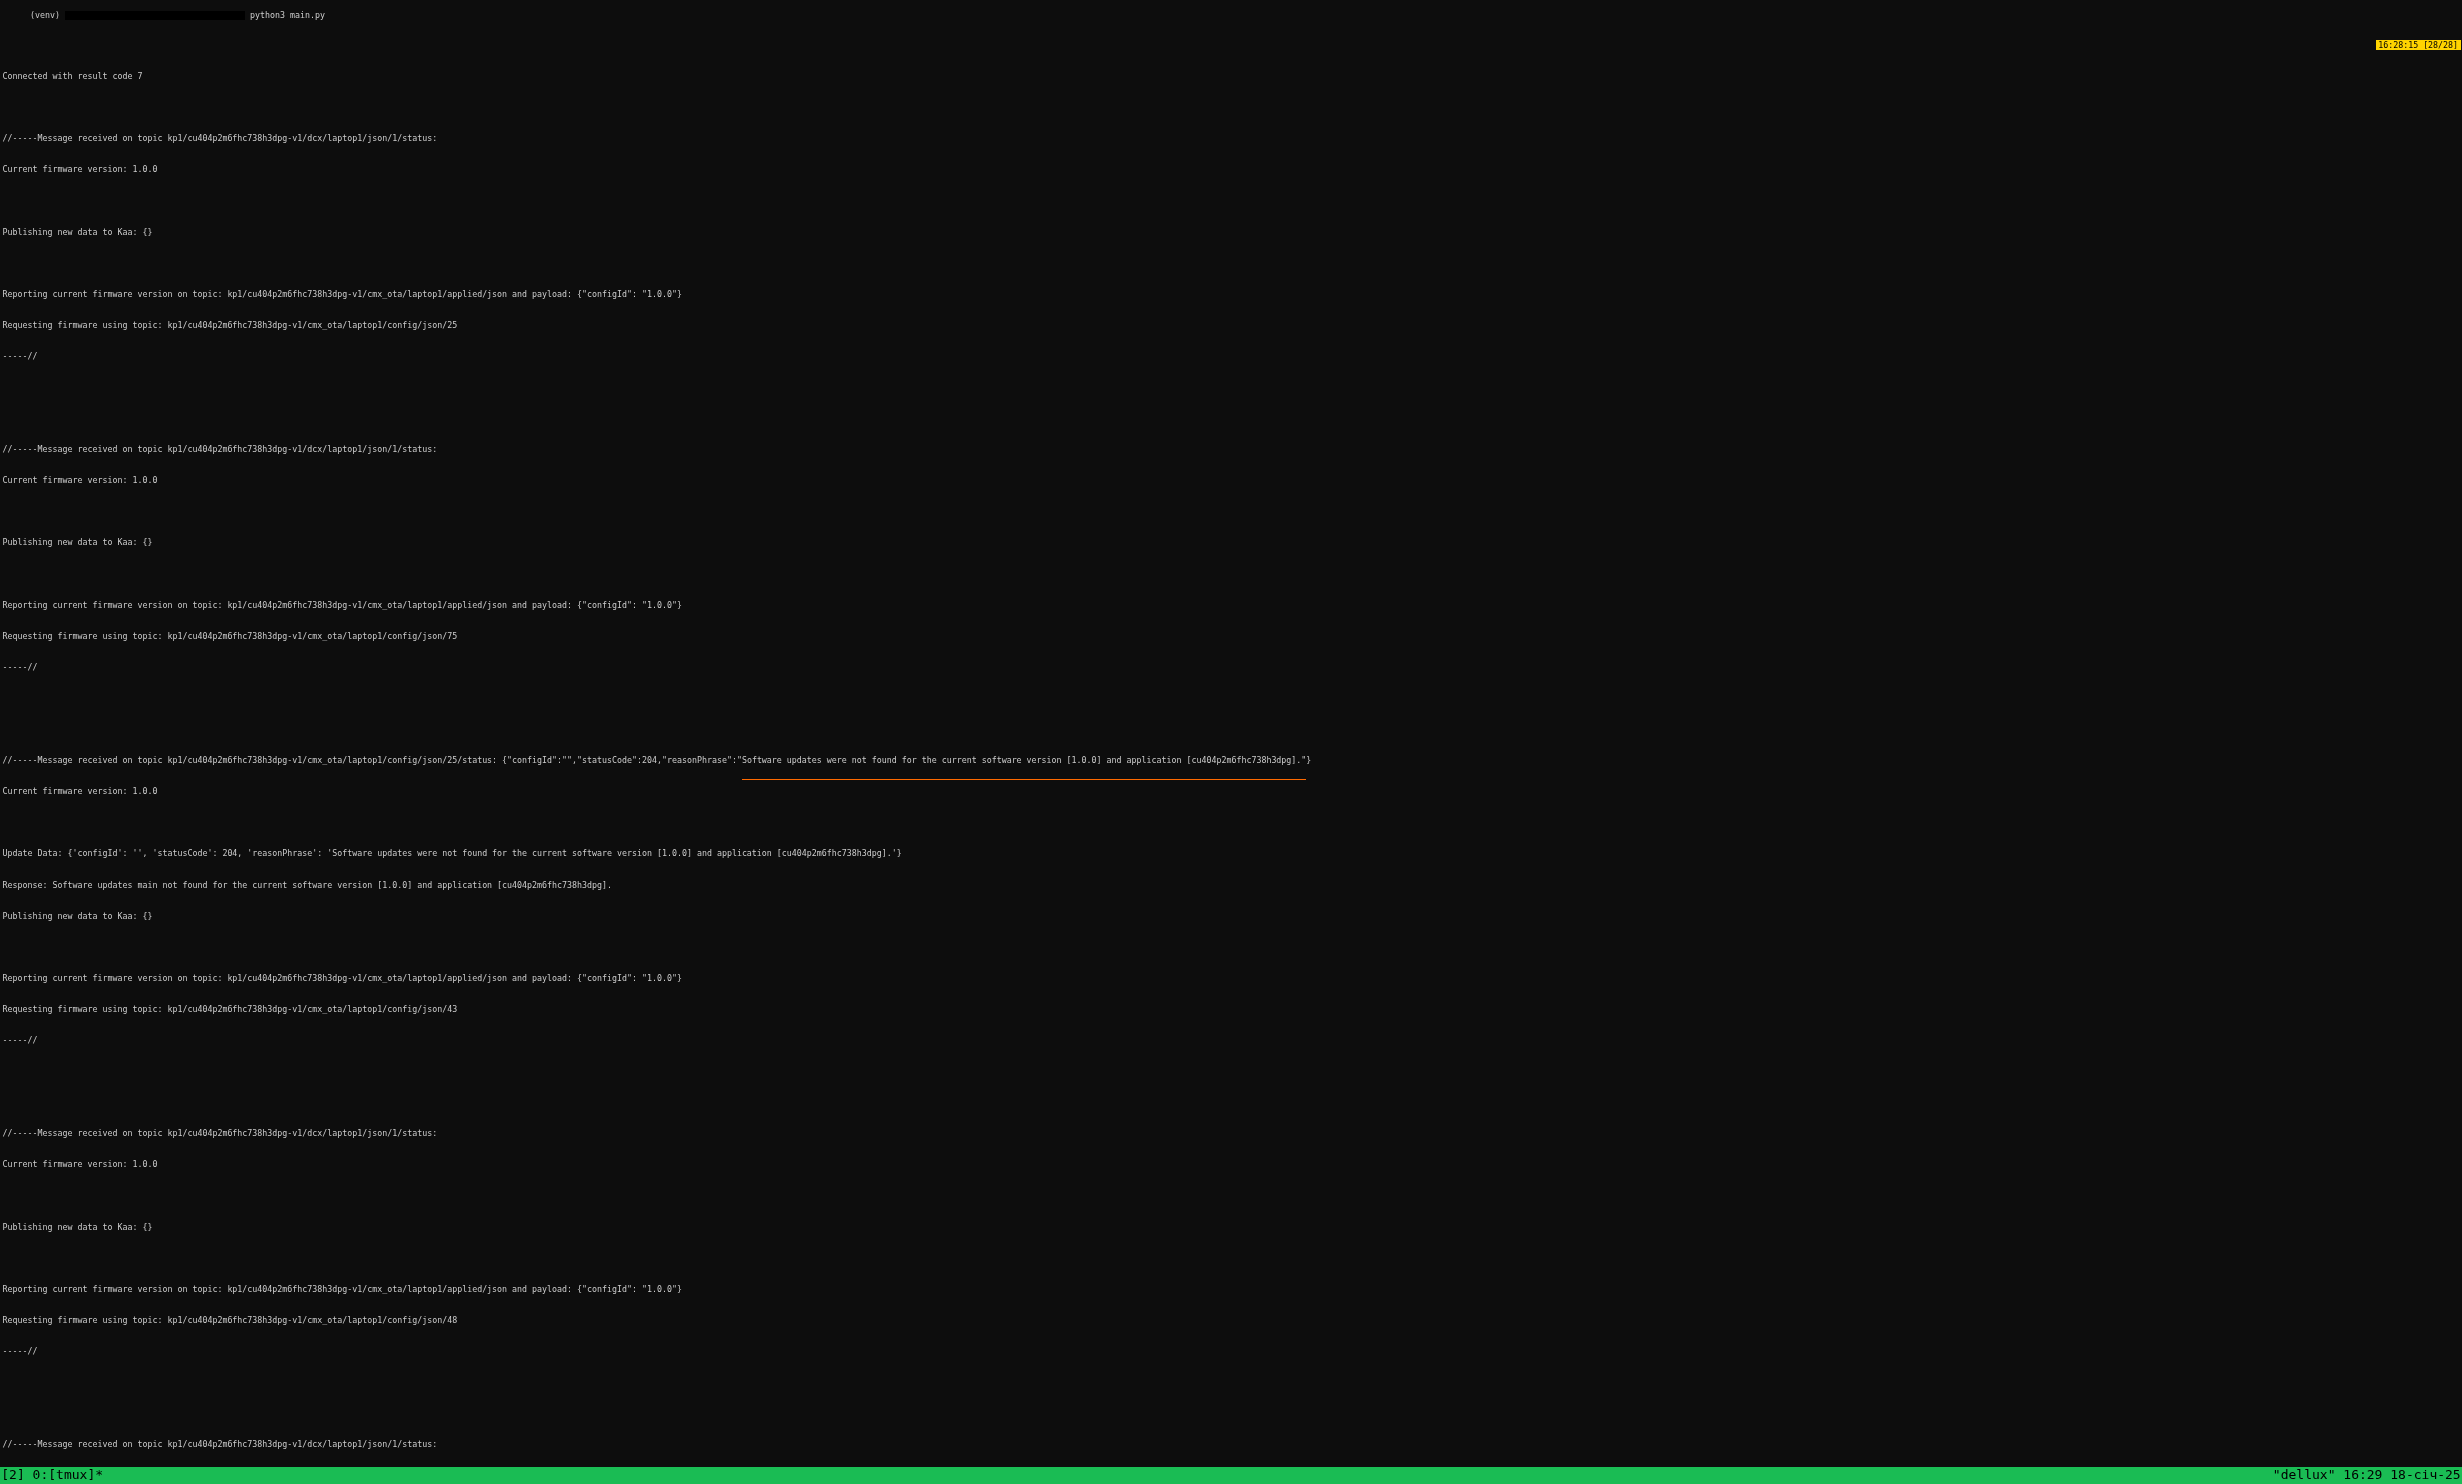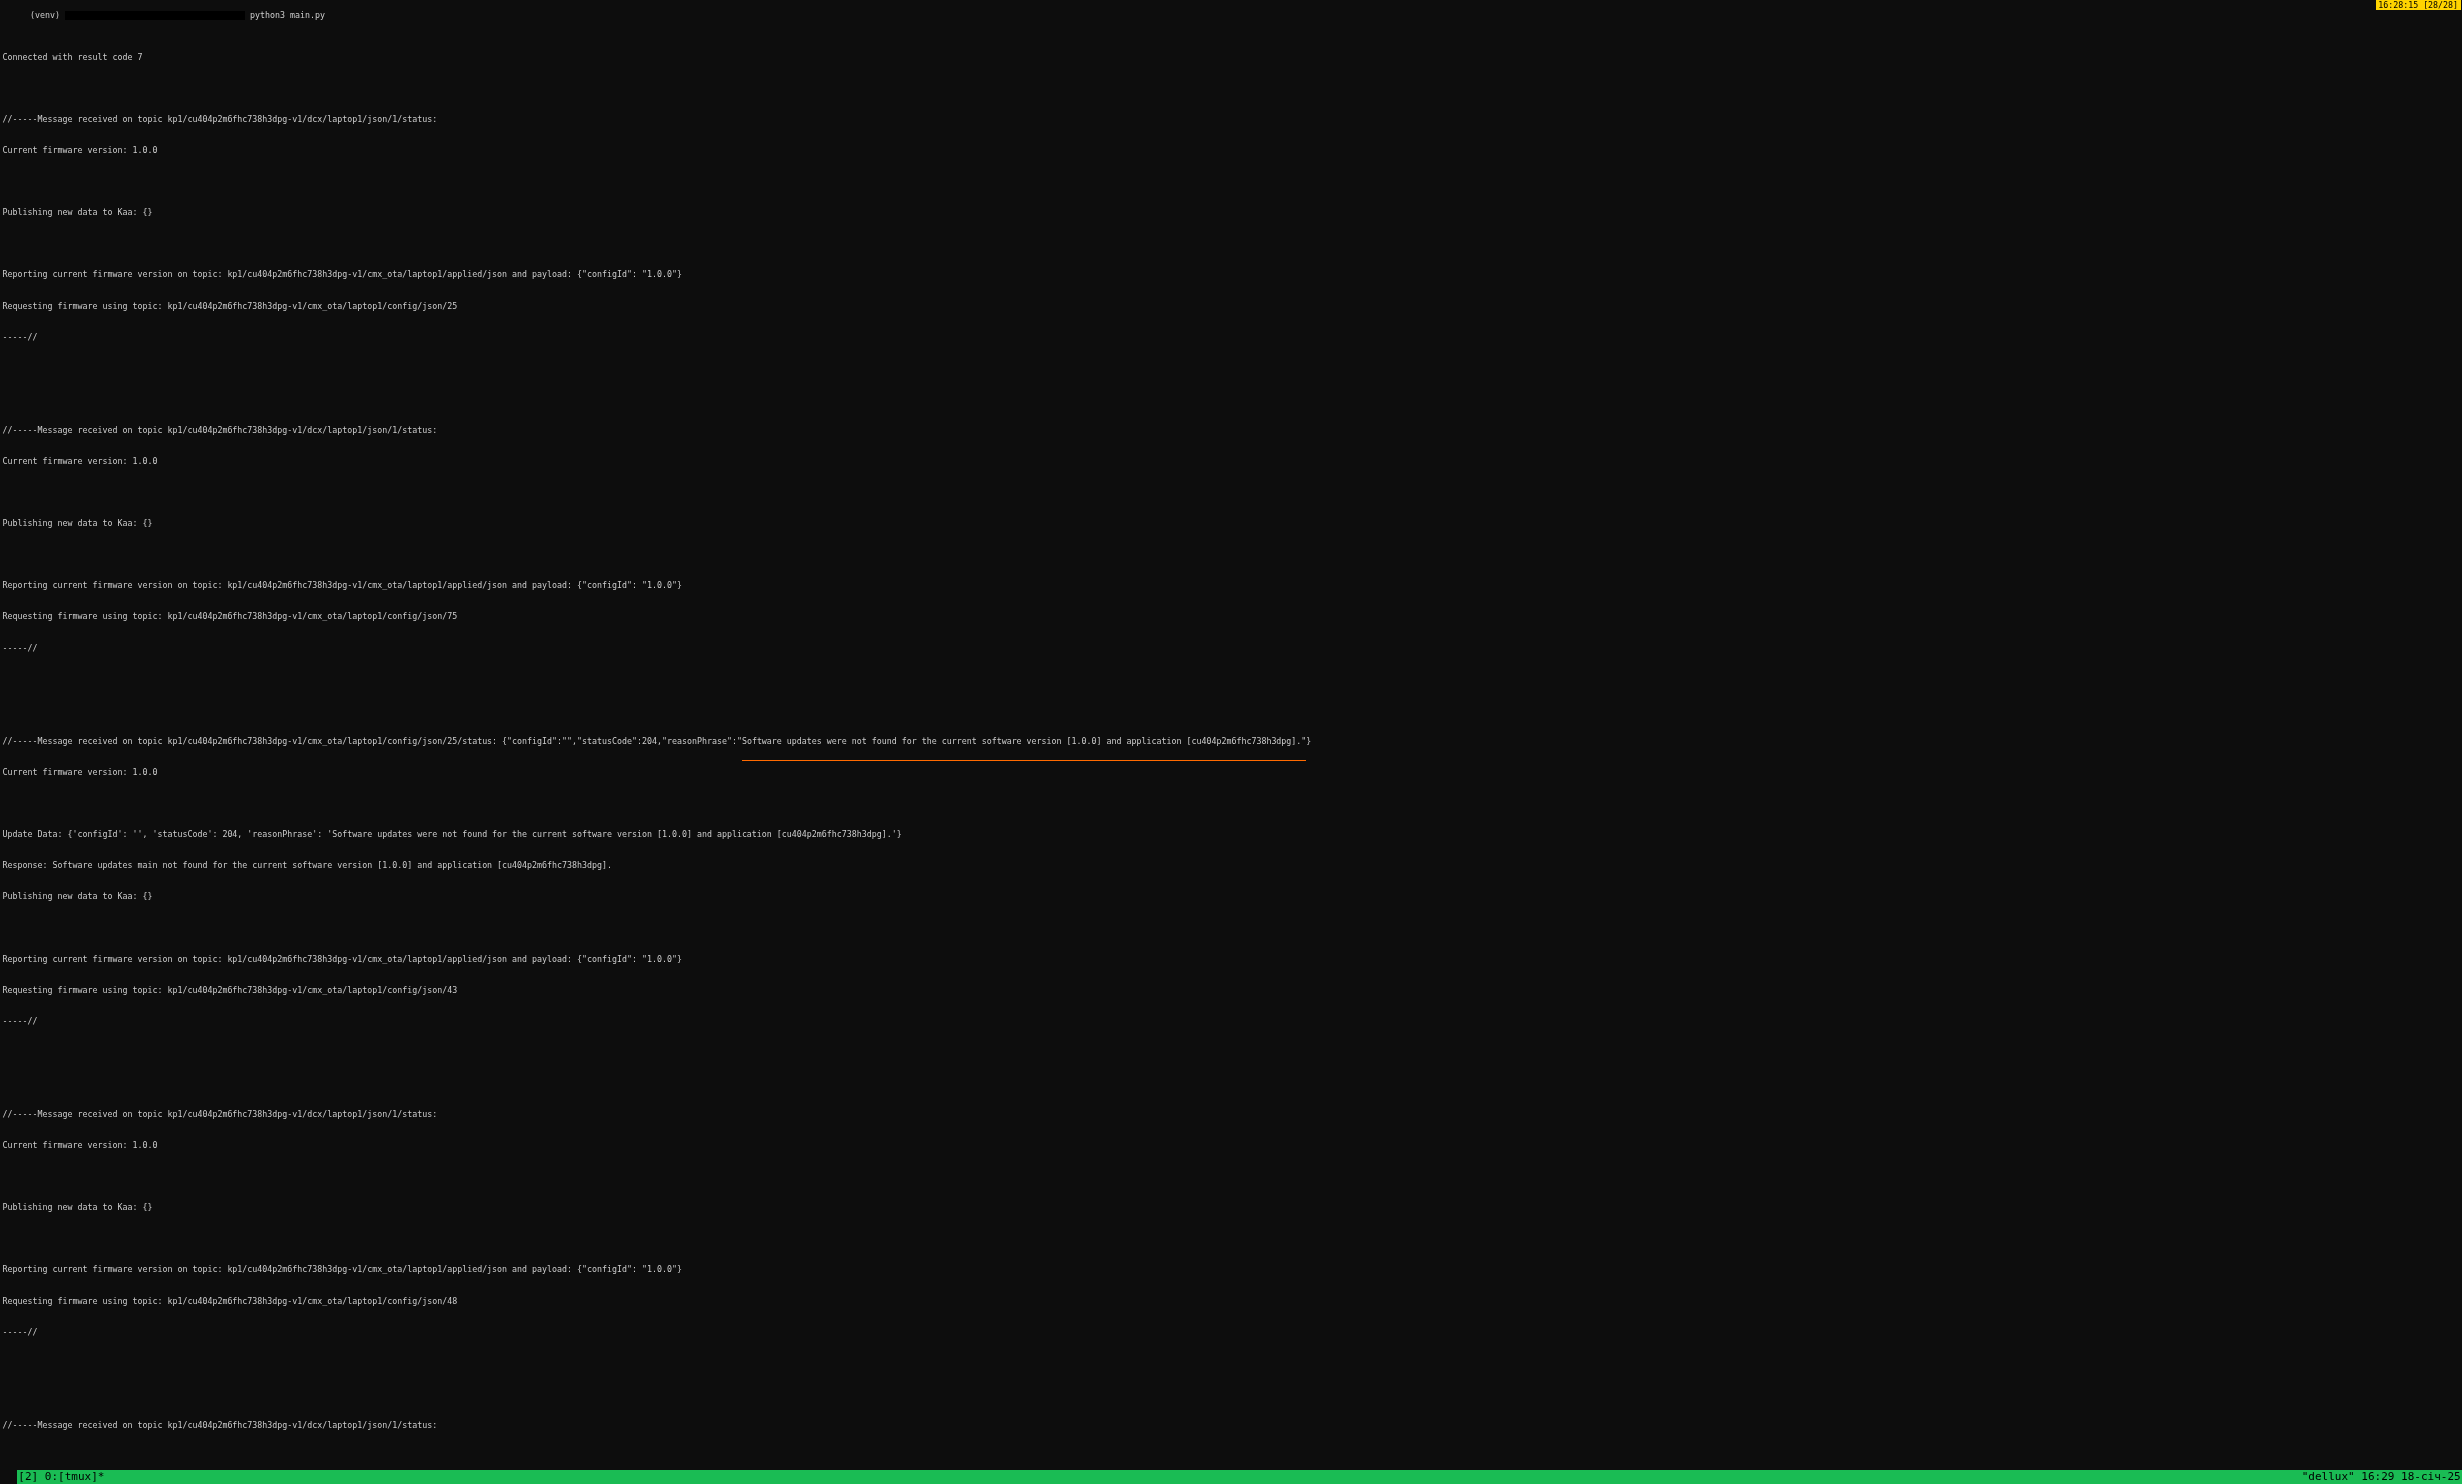--- a/index.html
+++ b/index.html
@@ -34,42 +34,43 @@
     background: #000;
     vertical-align: middle;
   }
   .cmd { color: #cccccc; }
   .time-badge {
     background: #ffd400;
     color: #000;
     padding: 0 2.6px;
     white-space: pre;
     font-weight: normal;
+    margin-top: 40px;
   }
   .log {
     white-space: pre-wrap;
     word-break: break-all;
     padding: 0 2.6px 0 2.6px;
   }
   .log div { min-height: 1.25em; }
   .uline-wrap { position: relative; }
   .uline {
     border-bottom: 1px solid #ff6a00;
     padding-bottom: 14px;
   }
   .statusbar {
     position: absolute;
     bottom: 0;
-    left: 17px;
+    left: 0;
     right: 0;
     background: #1abc54;
     color: #000;
     display: flex;
     justify-content: space-between;
-    font-size: 11px;
+    font-size: 13px;
     line-height: 1.3;
     padding: 0 1.3px;
   }
   .statusbar .left { white-space: pre; }
   .statusbar .right { white-space: pre; }
 </style>
 </head>
 <body>
 
 <div class="terminal">

